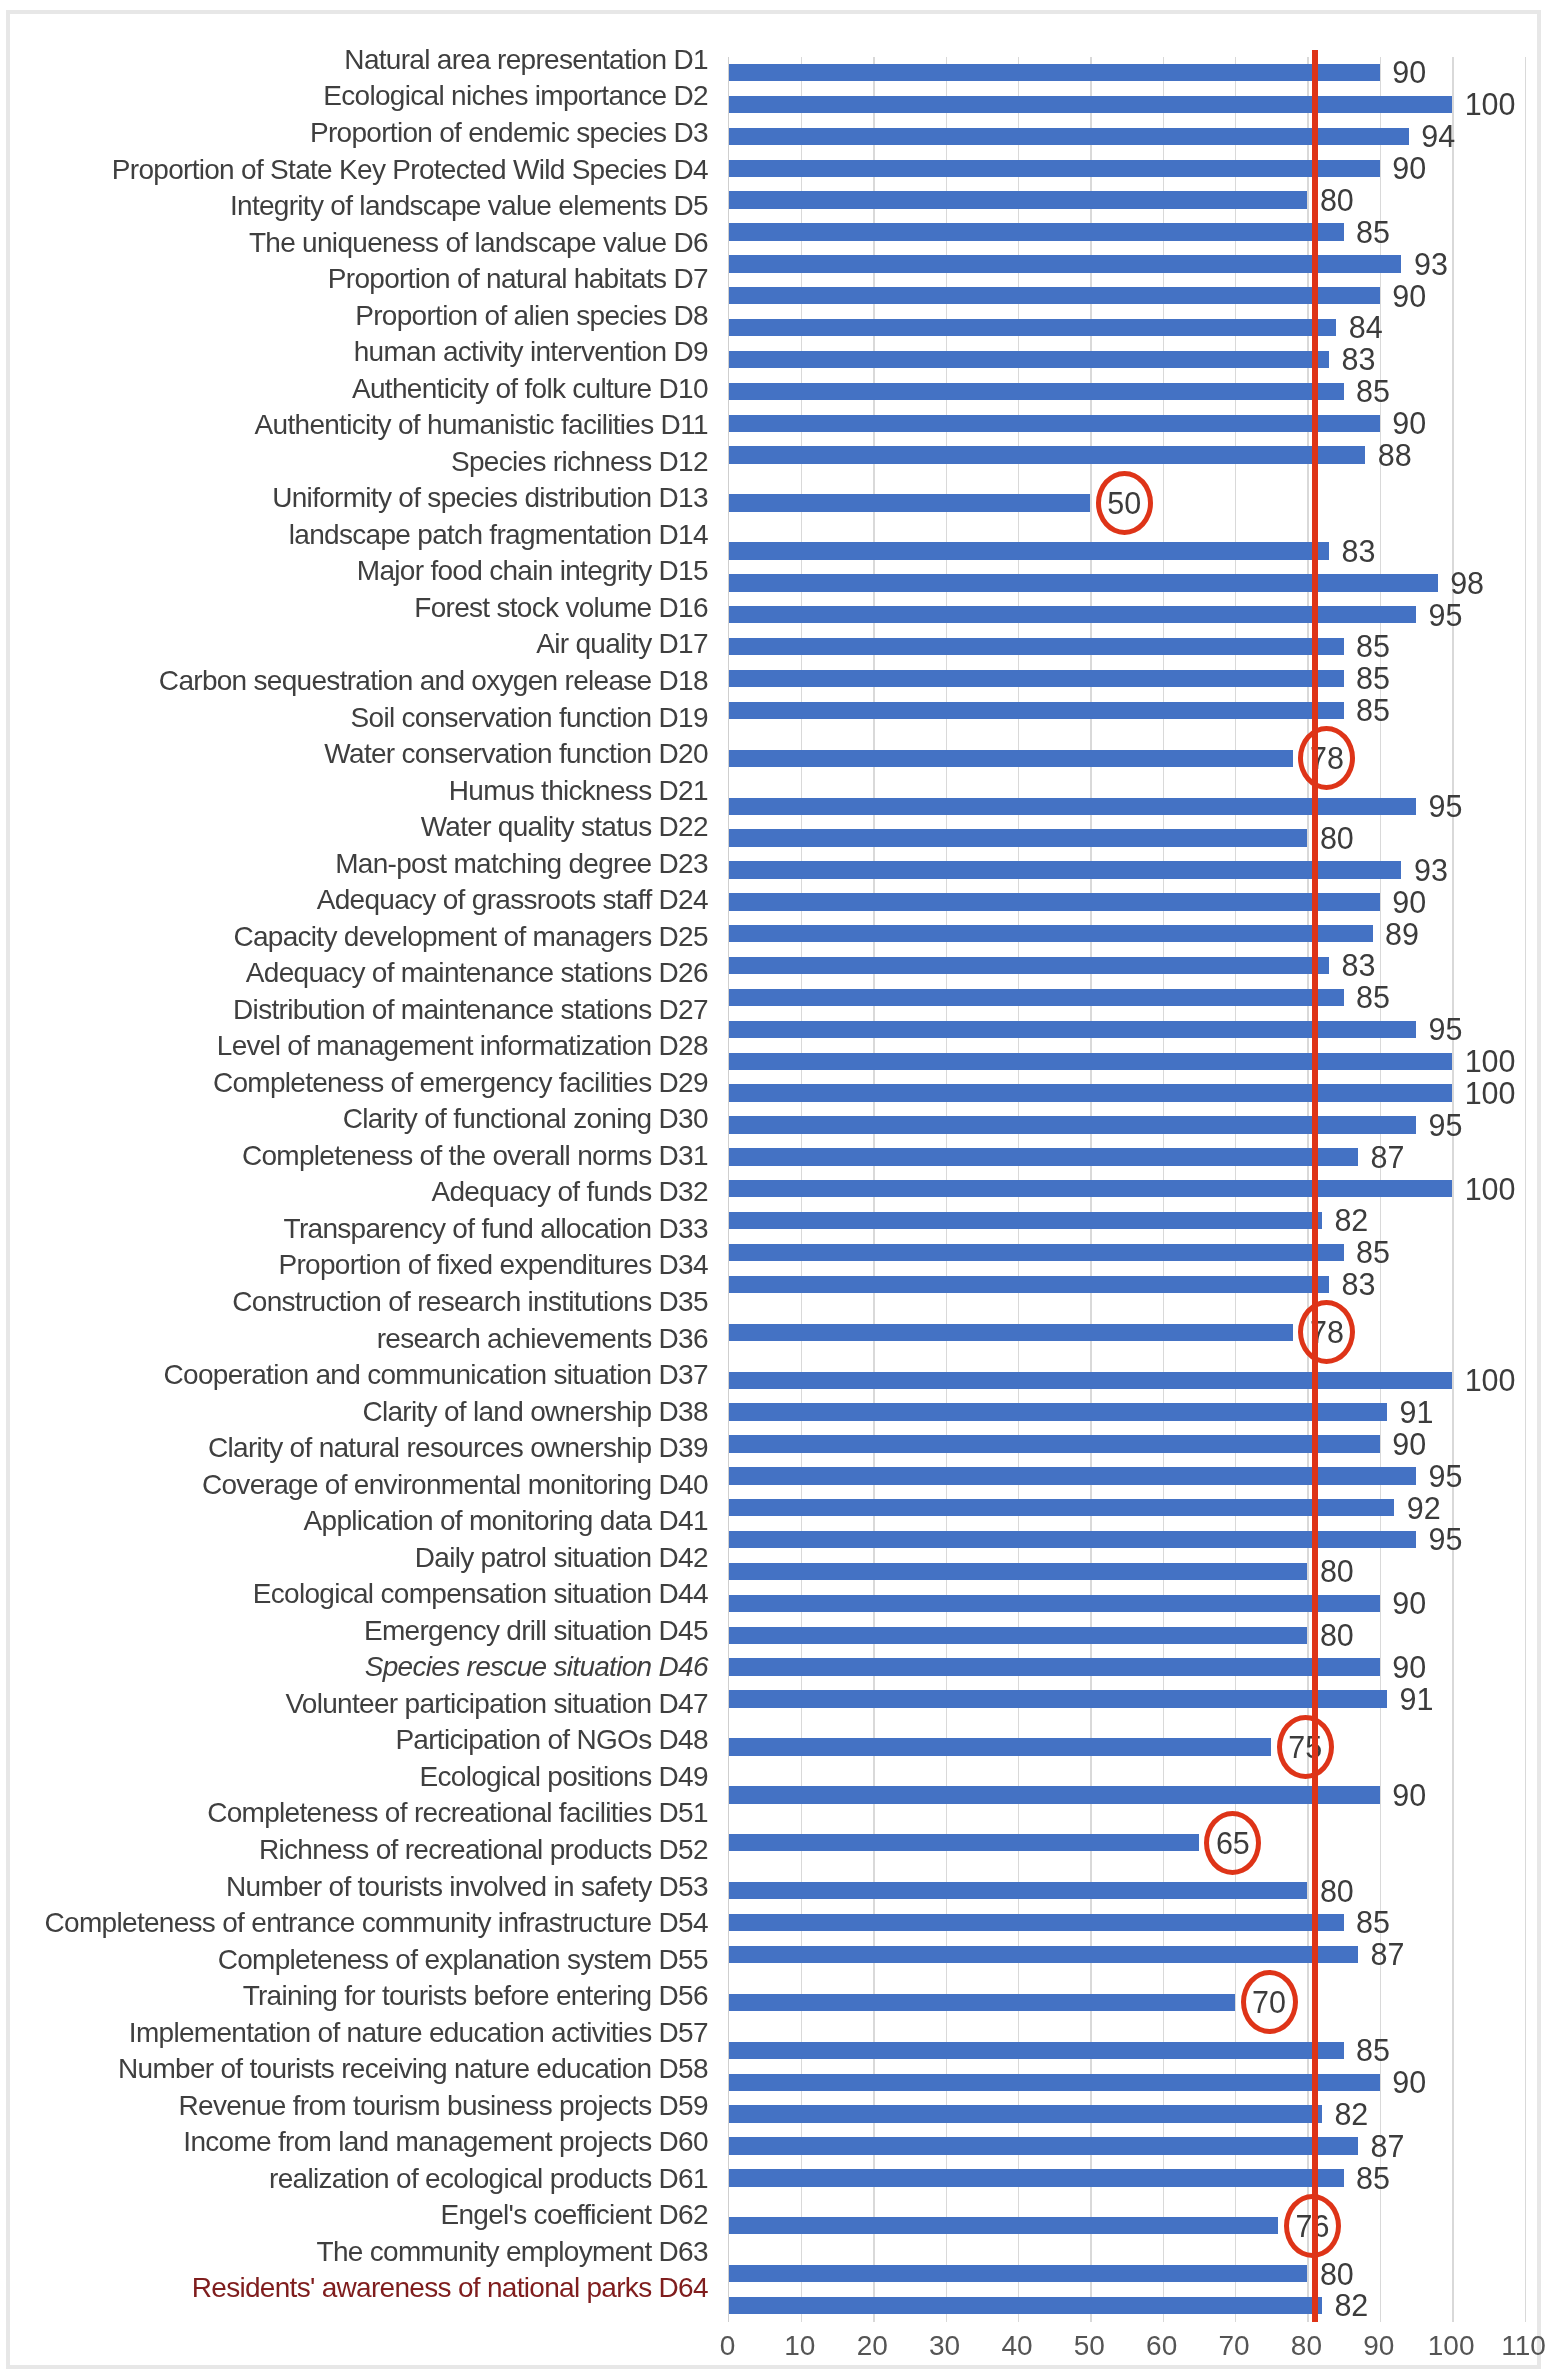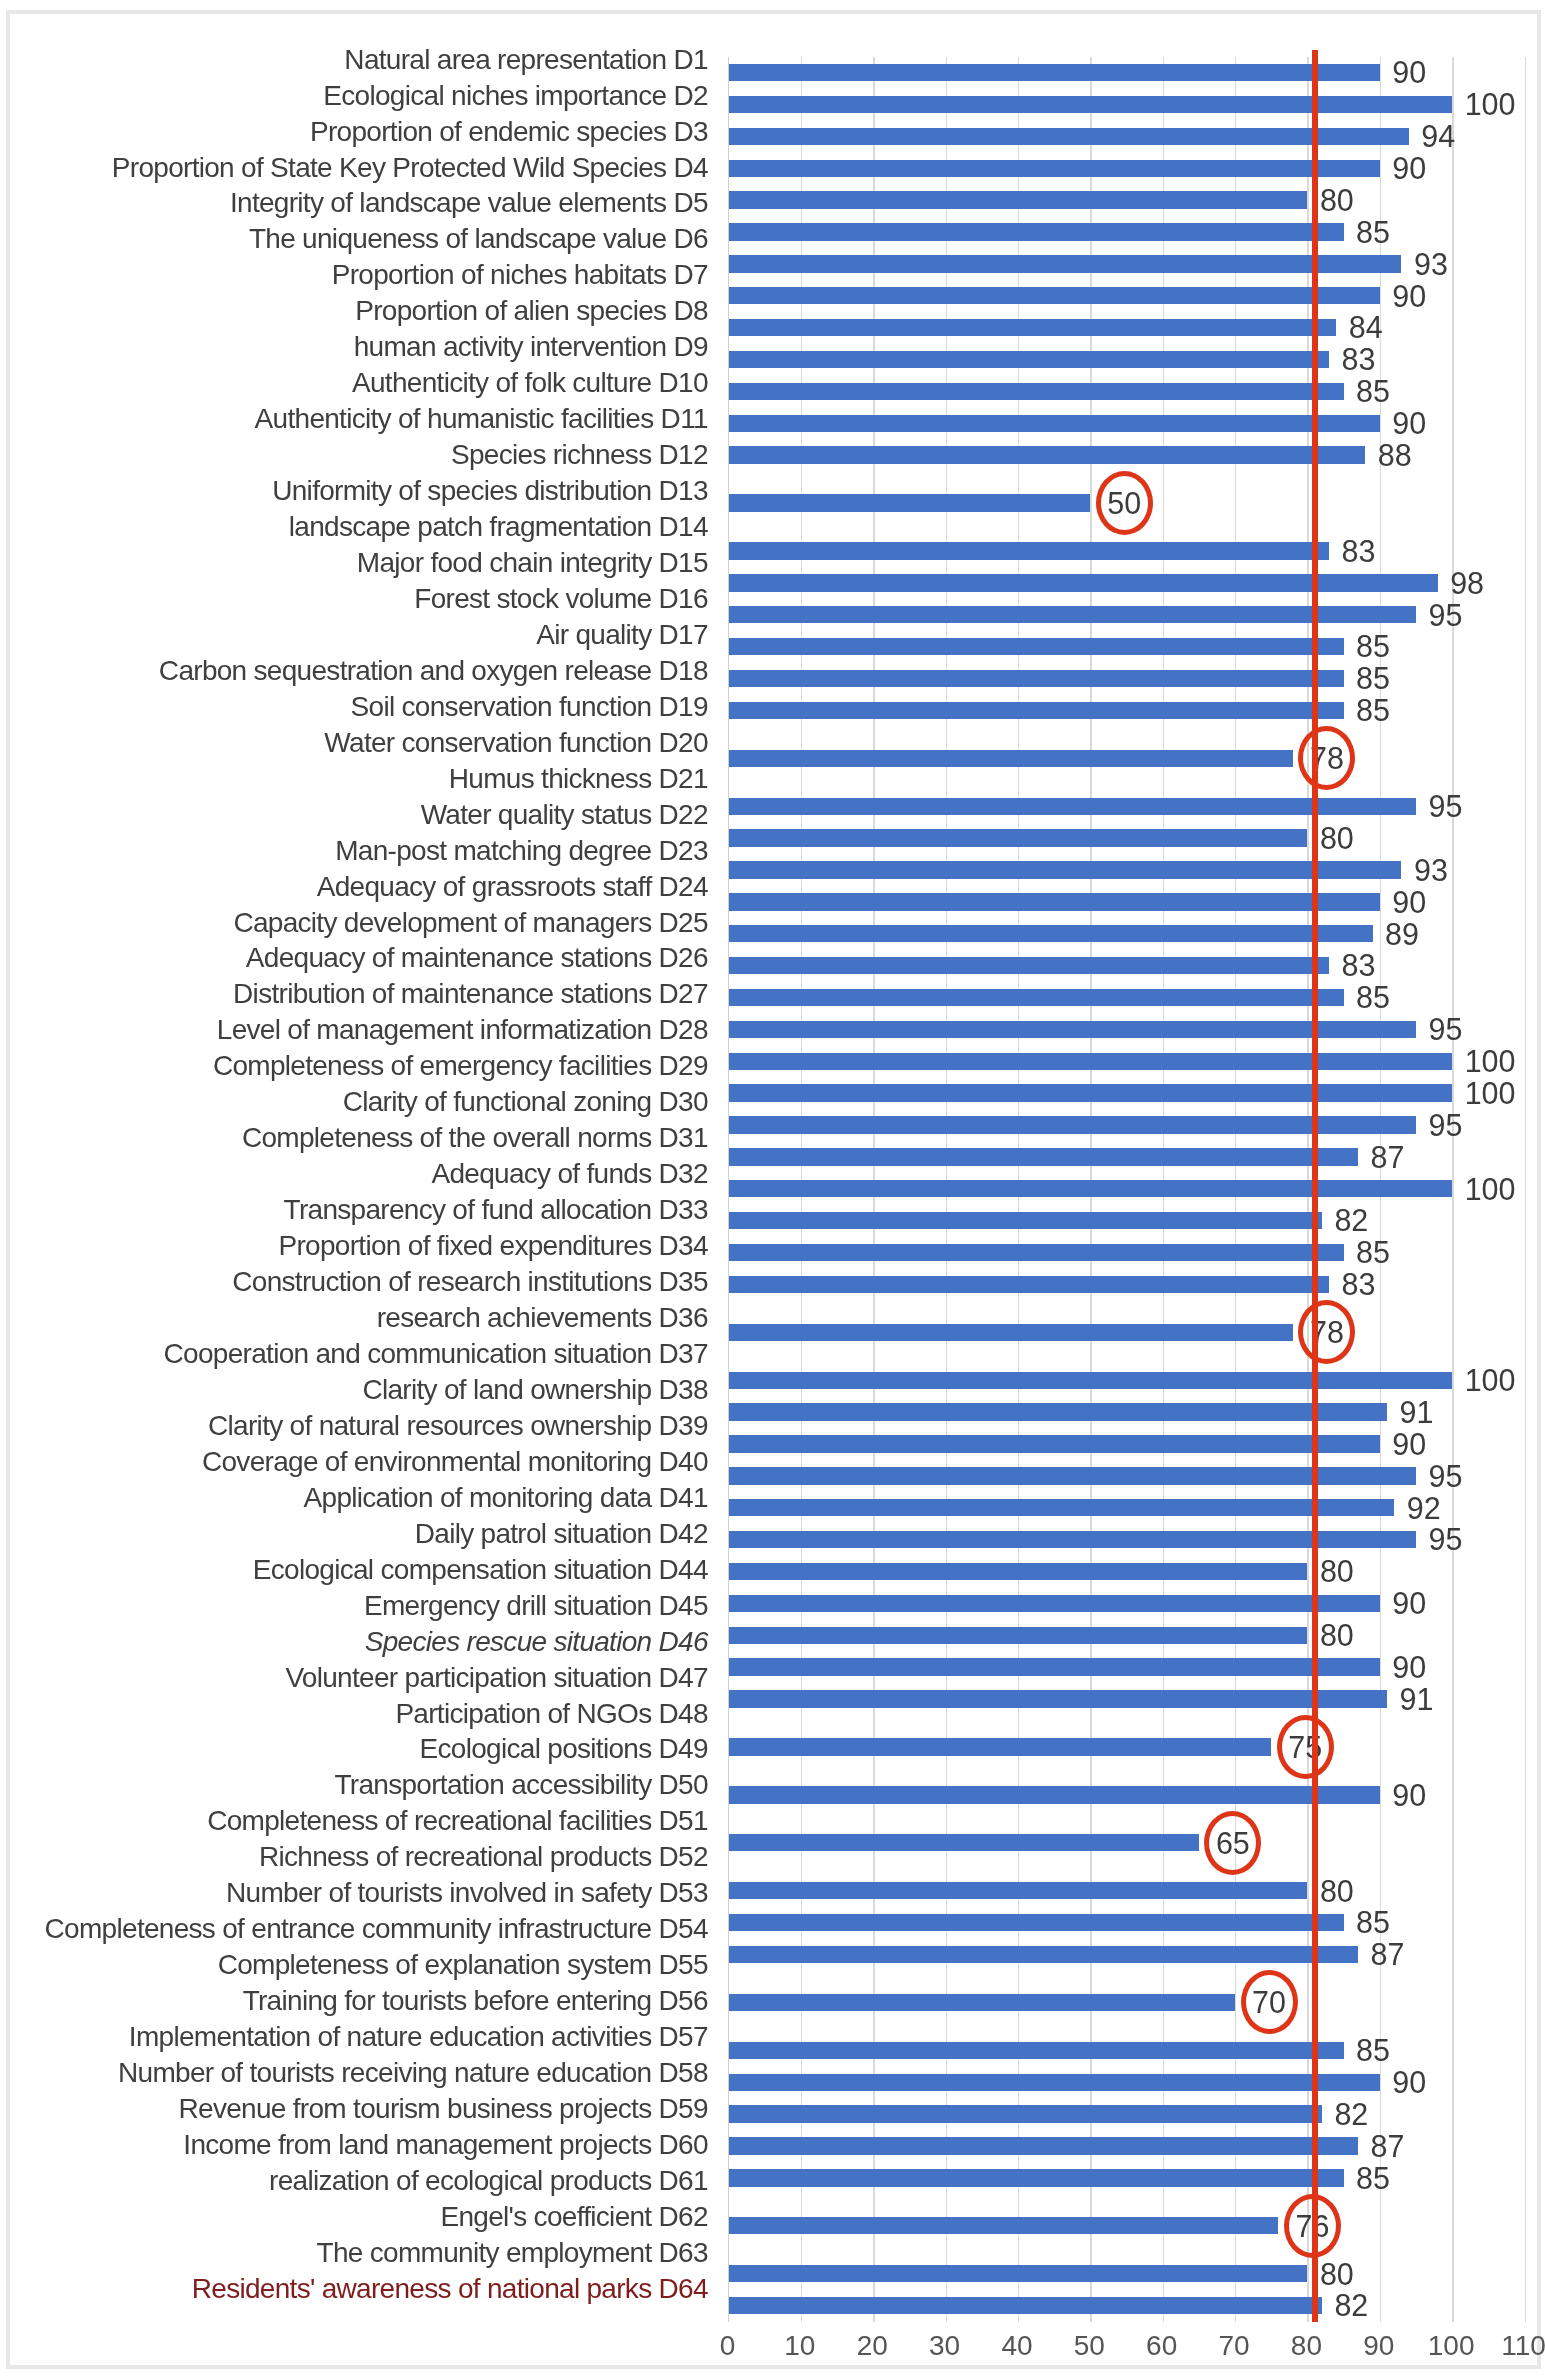--- a/index.html
+++ b/index.html
@@ -59,21 +59,21 @@
 
 <div class="frame">
   <div class="chart">
     <div class="labels-col">
         <div class="cat-label" style="color: rgb(63, 63, 63);">Natural area representation D1</div>
         <div class="cat-label" style="color: rgb(63, 63, 63);">Ecological niches importance D2</div>
         <div class="cat-label" style="color: rgb(63, 63, 63);">Proportion of endemic species D3</div>
         <div class="cat-label" style="color: rgb(63, 63, 63);">Proportion of State Key Protected Wild Species D4</div>
         <div class="cat-label" style="color: rgb(63, 63, 63);">Integrity of landscape value elements D5</div>
         <div class="cat-label" style="color: rgb(63, 63, 63);">The uniqueness of landscape value D6</div>
-        <div class="cat-label" style="color: rgb(63, 63, 63);">Proportion of niches habitats D7</div>
+        <div class="cat-label" style="color: rgb(63, 63, 63);">Proportion of natural habitats D7</div>
         <div class="cat-label" style="color: rgb(63, 63, 63);">Proportion of alien species D8</div>
         <div class="cat-label" style="color: rgb(63, 63, 63);">human activity intervention D9</div>
         <div class="cat-label" style="color: rgb(63, 63, 63);">Authenticity of folk culture D10</div>
         <div class="cat-label" style="color: rgb(63, 63, 63);">Authenticity of humanistic facilities D11</div>
         <div class="cat-label" style="color: rgb(63, 63, 63);">Species richness D12</div>
         <div class="cat-label" style="color: rgb(63, 63, 63);">Uniformity of species distribution D13</div>
         <div class="cat-label" style="color: rgb(63, 63, 63);">landscape patch fragmentation D14</div>
         <div class="cat-label" style="color: rgb(63, 63, 63);">Major food chain integrity D15</div>
         <div class="cat-label" style="color: rgb(63, 63, 63);">Forest stock volume D16</div>
         <div class="cat-label" style="color: rgb(63, 63, 63);">Air quality D17</div>
@@ -101,21 +101,20 @@
         <div class="cat-label" style="color: rgb(63, 63, 63);">Clarity of natural resources ownership D39</div>
         <div class="cat-label" style="color: rgb(63, 63, 63);">Coverage of environmental monitoring D40</div>
         <div class="cat-label" style="color: rgb(63, 63, 63);">Application of monitoring data D41</div>
         <div class="cat-label" style="color: rgb(63, 63, 63);">Daily patrol situation D42</div>
         <div class="cat-label" style="color: rgb(63, 63, 63);">Ecological compensation situation D44</div>
         <div class="cat-label" style="color: rgb(63, 63, 63);">Emergency drill situation D45</div>
         <div class="cat-label" style="color: rgb(63, 63, 63); font-style: italic;">Species rescue situation D46</div>
         <div class="cat-label" style="color: rgb(63, 63, 63);">Volunteer participation situation D47</div>
         <div class="cat-label" style="color: rgb(63, 63, 63);">Participation of NGOs D48</div>
         <div class="cat-label" style="color: rgb(63, 63, 63);">Ecological positions D49</div>
-        <div class="cat-label" style="color: rgb(63, 63, 63);">Transportation accessibility D50</div>
         <div class="cat-label" style="color: rgb(63, 63, 63);">Completeness of recreational facilities D51</div>
         <div class="cat-label" style="color: rgb(63, 63, 63);">Richness of recreational products D52</div>
         <div class="cat-label" style="color: rgb(63, 63, 63);">Number of tourists involved in safety D53</div>
         <div class="cat-label" style="color: rgb(63, 63, 63); padding-left: 44px;">Completeness of entrance community infrastructure D54</div>
         <div class="cat-label" style="color: rgb(63, 63, 63);">Completeness of explanation system D55</div>
         <div class="cat-label" style="color: rgb(63, 63, 63);">Training for tourists before entering D56</div>
         <div class="cat-label" style="color: rgb(63, 63, 63);">Implementation of nature education activities D57</div>
         <div class="cat-label" style="color: rgb(63, 63, 63);">Number of tourists receiving nature education D58</div>
         <div class="cat-label" style="color: rgb(63, 63, 63);">Revenue from tourism business projects D59</div>
         <div class="cat-label" style="color: rgb(63, 63, 63);">Income from land management projects D60</div>

